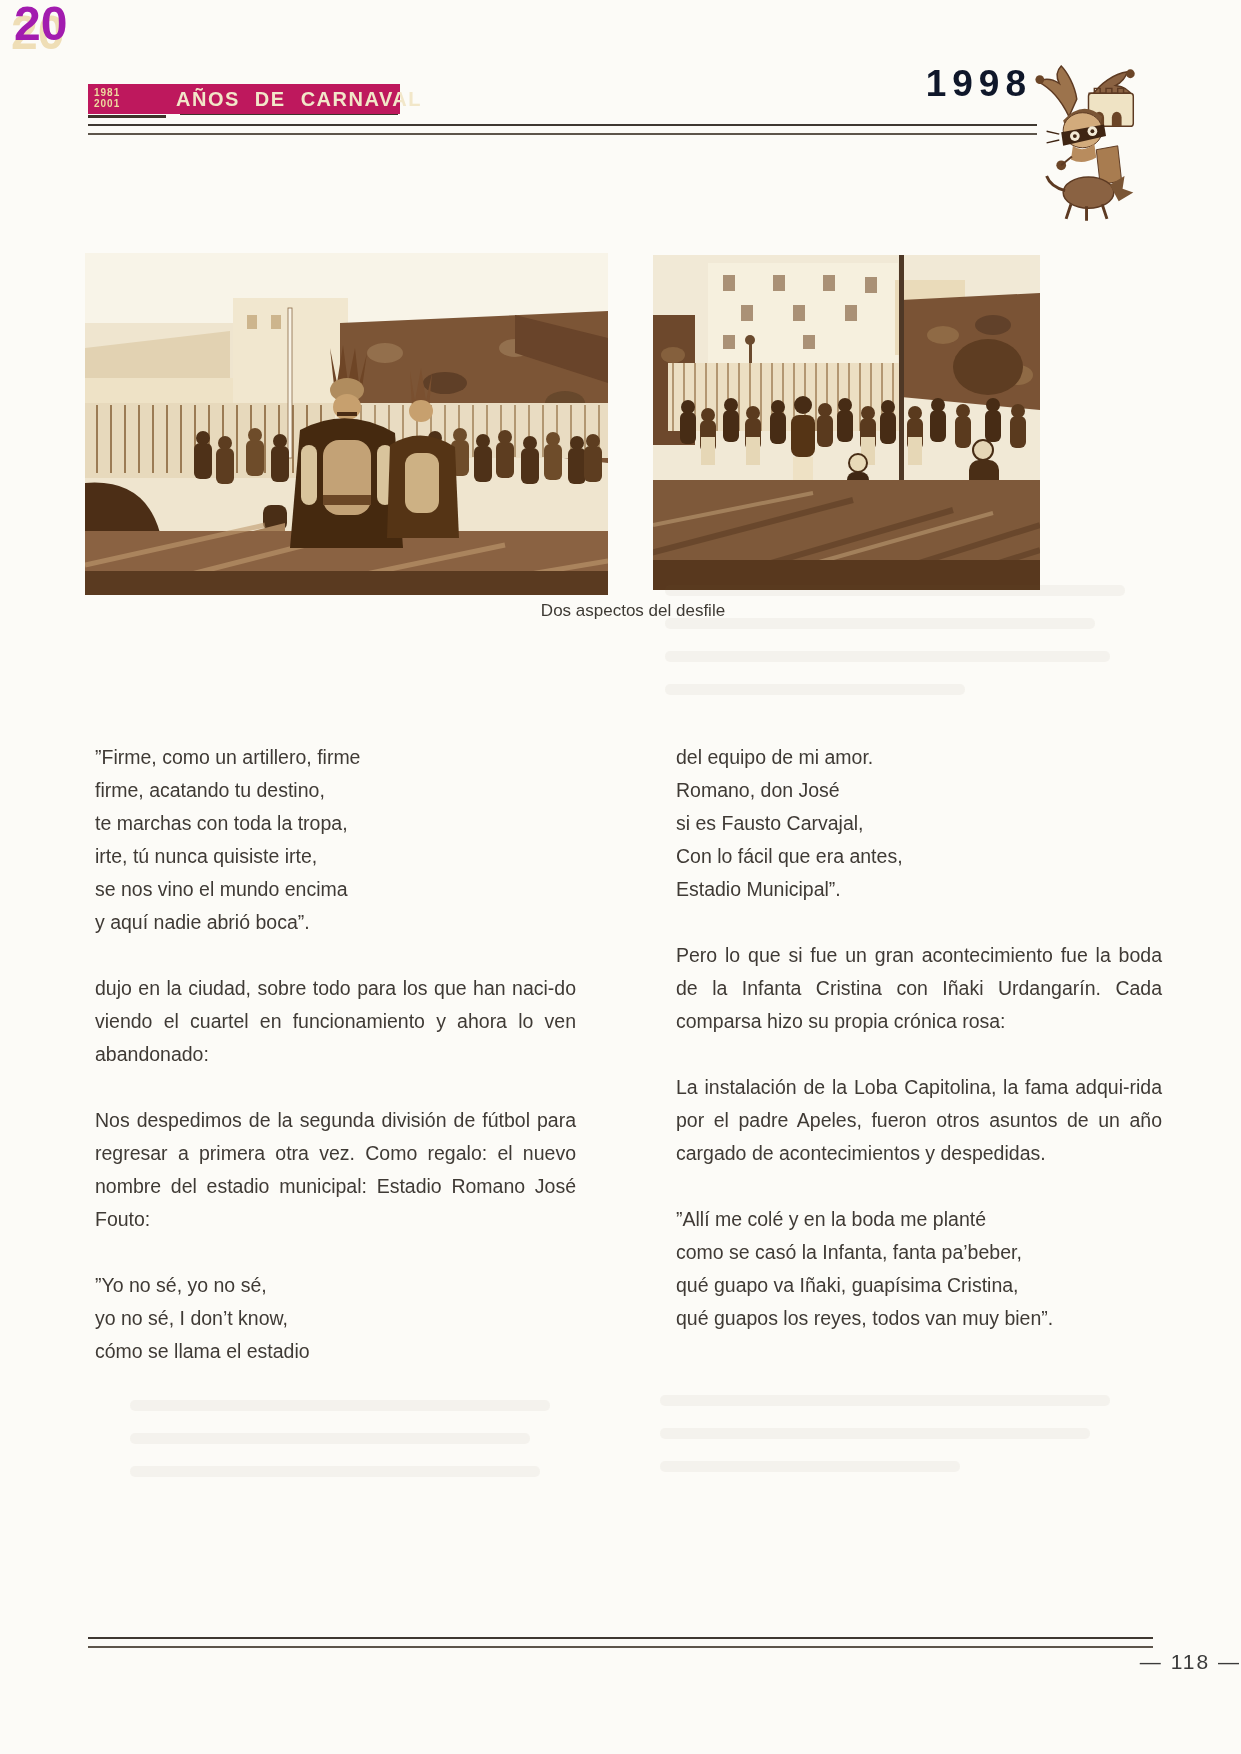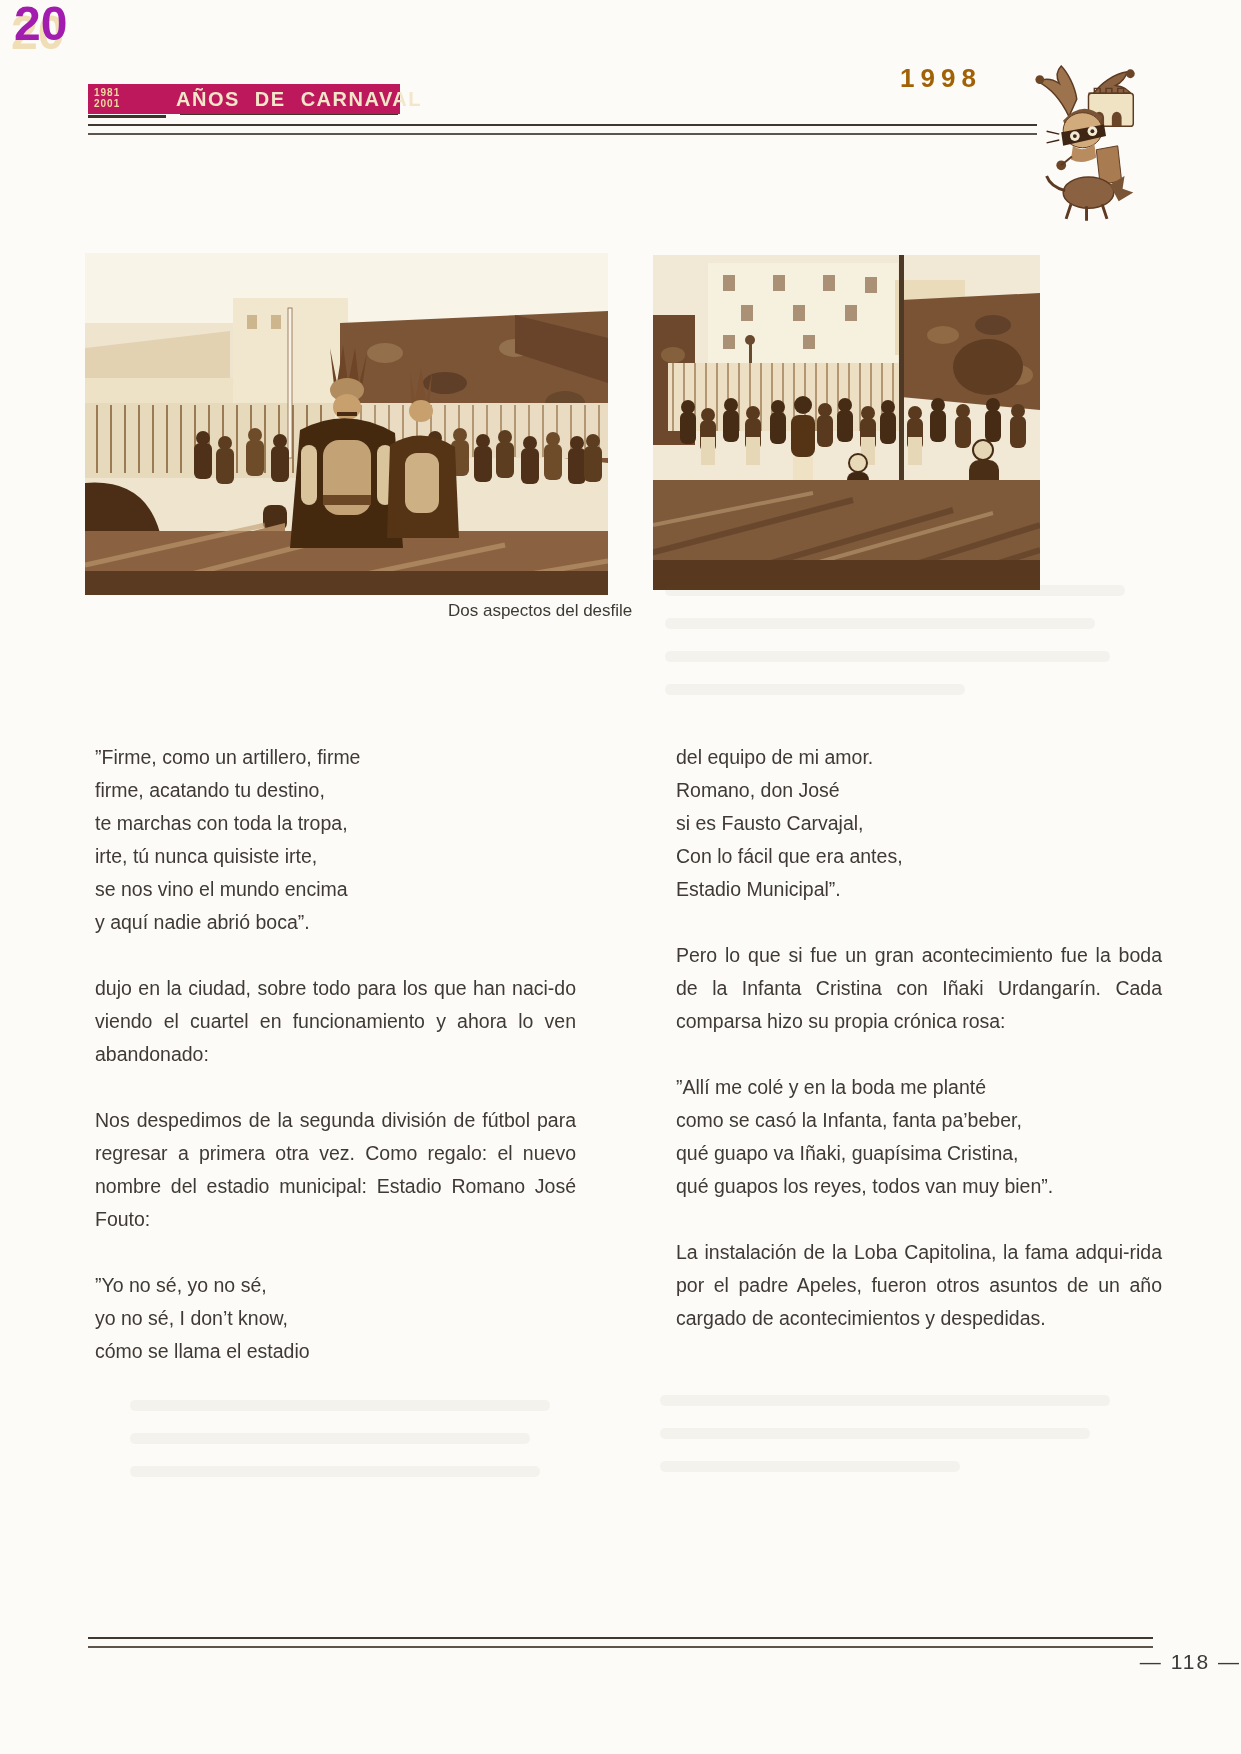--- a/index.html
+++ b/index.html
@@ -14,30 +14,30 @@
     line-height:1;z-index:3;text-shadow:-3px 9px 0 rgba(214,170,60,0.35);}
   .banner-title{position:absolute;left:88px;top:4px;font-size:20px;font-weight:bold;color:#f2e7c9;
     letter-spacing:1.5px;word-spacing:8px;white-space:nowrap;}
   .rule-a{position:absolute;left:88px;top:115px;width:78px;height:3px;background:#3e332a;}
   .rule-b{position:absolute;left:180px;top:113px;width:218px;height:2px;background:#3e332a;}
   .banner-subtitle{position:absolute;left:298px;top:102px;font-size:11px;font-weight:bold;
     letter-spacing:4px;color:rgba(216,168,64,0.55);z-index:1;}
   .double-rule{position:absolute;height:7px;border-top:2px solid #3f3831;border-bottom:2px solid #5d554b;}
   .double-rule.top{left:88px;top:124px;width:949px;}
   .double-rule.bottom{left:88px;top:1637px;width:1065px;}
-  .year-label{position:absolute;left:900px;top:63px;width:132px;text-align:left;font-size:26px;
-    font-weight:bold;letter-spacing:6px;color:#a16207;}
+  .year-label{position:absolute;left:900px;top:63px;width:132px;text-align:right;font-size:37px;
+    font-weight:bold;letter-spacing:6px;color:#0f172a;}
   .jester{position:absolute;left:1032px;top:55px;width:112px;height:168px;}
 
   
   .photo{position:absolute;}
   .photo svg{display:block;width:100%;height:100%;}
   .photo-left{left:85px;top:253px;width:523px;height:342px;}
   .photo-right{left:653px;top:255px;width:387px;height:335px;}
-  .photo-caption{position:absolute;left:448px;top:601px;width:370px;text-align:left;
+  .photo-caption{position:absolute;left:448px;top:601px;width:370px;text-align:center;
     font-size:17px;color:#3e3a34;}
 
   
   .col{position:absolute;top:741px;font-size:19.5px;line-height:33px;color:#3f3a35;}
   .col-left{left:95px;width:481px;}
   .col-right{left:656px;width:486px;margin-left:20px;}
   .block{margin:0 0 33px 0;}
   .paragraph{text-align:justify;}
   .verse{white-space:pre-line;}
 
@@ -250,23 +250,23 @@
 yo no sé, I don’t know,
 cómo se llama el estadio</div>
     </div>
   <div class="col col-right">
       <div class="block verse">del equipo de mi amor.
 Romano, don José
 si es Fausto Carvajal,
 Con lo fácil que era antes,
 Estadio Municipal”.</div>
       <div class="block paragraph">Pero lo que si fue un gran acontecimiento fue la boda de la Infanta Cristina con Iñaki Urdangarín. Cada comparsa hizo su propia crónica rosa:</div>
+      <div class="block paragraph">La instalación de la Loba Capitolina, la fama adqui-rida por el padre Apeles, fueron otros asuntos de un año cargado de acontecimientos y despedidas.</div>
       <div class="block verse">”Allí me colé y en la boda me planté
 como se casó la Infanta, fanta pa’beber,
 qué guapo va Iñaki, guapísima Cristina,
 qué guapos los reyes, todos van muy bien”.</div>
-      <div class="block paragraph">La instalación de la Loba Capitolina, la fama adqui-rida por el padre Apeles, fueron otros asuntos de un año cargado de acontecimientos y despedidas.</div>
     </div>
 
   <div class="double-rule bottom"></div>
   <div class="page-number">— 118 —</div>
 
 </div>
 
 </body></html>

